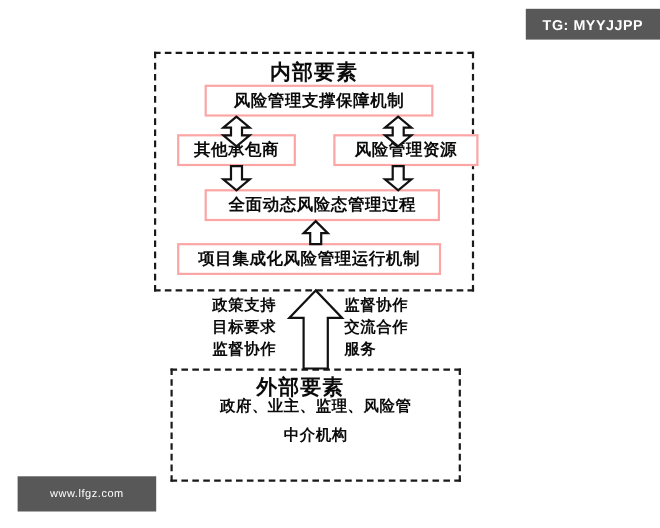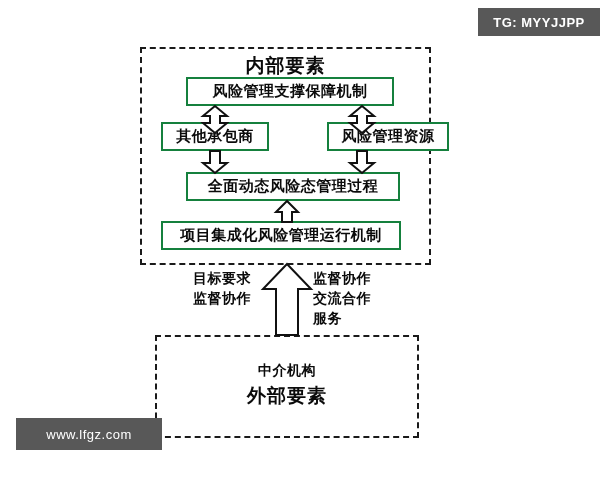--- a/index.html
+++ b/index.html
@@ -37,24 +37,24 @@
   #wm-top {
     right: 0px;
     top: 8px;
     width: 122px;
     height: 28px;
     font-size: 13px;
     font-weight: bold;
   }
   #wm-bottom {
     left: 0px;
-    bottom: 30px;
-    width: 146px;
+    bottom: 15px;
+    width: 126px;
     height: 32px;
-    font-size: 13px;
+    font-size: 10px;
   }
 
   
   .dashed-box {
     position: absolute;
     border: 2px dashed #1a1a1a;
     box-sizing: border-box;
     background: transparent;
   }
   #internal-region {
@@ -66,50 +66,50 @@
   #external-region {
     left: 155px;
     top: 335px;
     width: 264px;
     height: 103px;
   }
 
   
   .node-box {
     position: absolute;
-    border: 2px solid #15803d;
+    border: 2px solid #fca5a5;
     background: #ffffff;
     box-sizing: border-box;
     display: flex;
     align-items: center;
     justify-content: center;
     font-size: 15px;
     font-weight: bold;
     color: #0b0b0b;
     letter-spacing: 0.5px;
     z-index: 3;
   }
   #box-support    { left: 186px; top: 77px;  width: 208px; height: 29px; }
   #box-org        { left: 161px; top: 122px; width: 108px; height: 29px; }
-  #box-resource   { left: 303px; top: 122px; width: 122px; height: 29px; margin-left: 24px; }
+  #box-resource   { left: 303px; top: 122px; width: 132px; height: 29px; }
   #box-process    { left: 186px; top: 172px; width: 214px; height: 29px; }
   #box-mechanism  { left: 161px; top: 221px; width: 240px; height: 29px; }
 
   
   .region-title {
     position: absolute;
     font-size: 19px;
     font-weight: bold;
     color: #0b0b0b;
     letter-spacing: 1px;
     text-align: center;
     z-index: 2;
   }
   #internal-title { left: 140px; top: 53px; width: 291px; }
-  #external-title { left: 155px; top: 339px; width: 264px; margin-top: 44px; }
+  #external-title { left: 141px; top: 339px; width: 264px; }
 
   
   #external-lines {
     position: absolute;
     left: 155px;
     top: 358px;
     width: 264px;
     text-align: center;
     font-size: 14px;
     font-weight: bold;
@@ -186,35 +186,37 @@
 
       <path d="M 287 201 L 276 212 L 282 212 L 282 222 L 292 222 L 292 212 L 298 212 Z"></path>
     </g>
   </svg>
 
   <svg id="big-arrow-layer" viewBox="0 0 600 480">
     <path d="M 287 264 L 263 289 L 276 289 L 276 335 L 298 335 L 298 289 L 311 289 Z" fill="#ffffff" stroke="#111111" stroke-width="2"></path>
   </svg>
 
   <div class="flow-labels" id="flow-left">
+    <div>政策支持</div>
     <div>目标要求</div>
     <div>监督协作</div>
   </div>
 
   <div class="flow-labels" id="flow-right">
     <div>监督协作</div>
     <div>交流合作</div>
     <div>服务</div>
   </div>
 
   <div class="dashed-box" id="external-region"></div>
 
   <div class="region-title" id="external-title">外部要素</div>
 
   <div id="external-lines">
+    <div>政府、业主、监理、风险管</div>
     <div>中介机构</div>
   </div>
 
   <div class="watermark" id="wm-top">TG: MYYJJPP</div>
 
   <div class="watermark" id="wm-bottom">www.lfgz.com</div>
 
 </div>
 
 </body></html>

